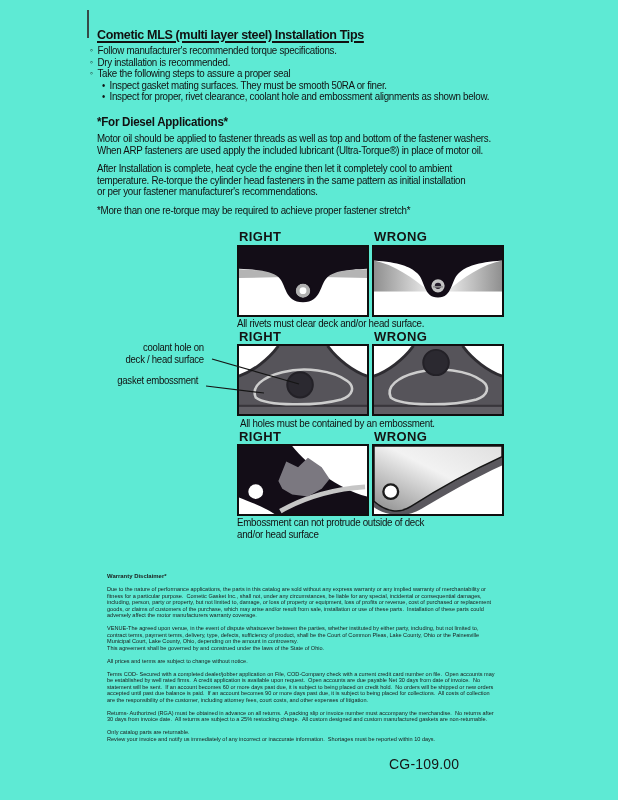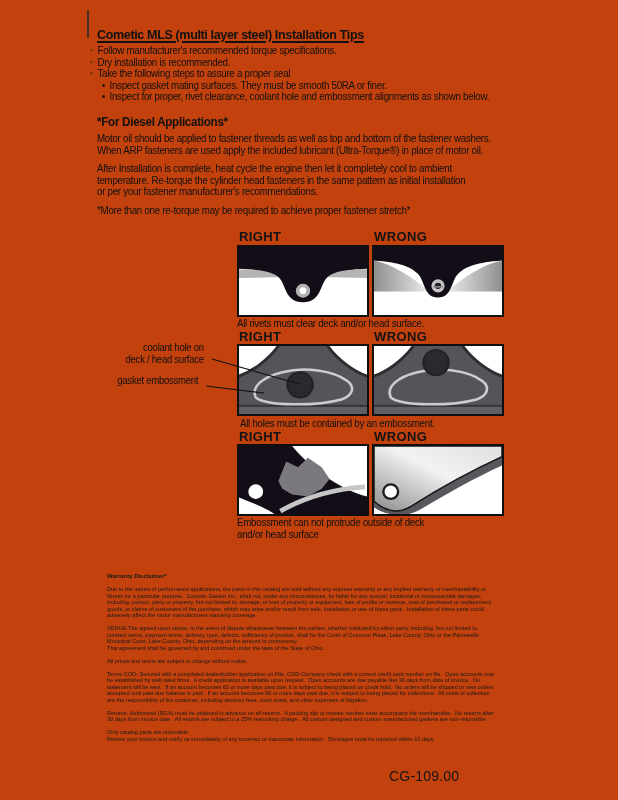--- a/index.html
+++ b/index.html
@@ -1,17 +1,17 @@
 <!DOCTYPE html>
 <html><head>
 <meta charset="utf-8">
 <style>
   html,body{margin:0;padding:0;background:#e8e8e8;}
   .page{
-    position:relative;width:618px;height:800px;background:#c2410c;
+    position:relative;width:618px;height:800px;background:#5eead4;
     font-family:"Liberation Sans",sans-serif;color:#111;overflow:hidden;
     margin:0 auto;
   }
   .abs{position:absolute;}
   .scx{transform:scaleX(0.93);transform-origin:0 0;}
   .pre{white-space:pre;}
 
   .edge-mark{left:87px;top:10px;width:1.5px;height:28px;background:#2f2f2f;opacity:.85;}
 
   .title{
@@ -49,21 +49,21 @@
 
   .ann{font-size:10.3px;line-height:11.5px;letter-spacing:-0.3px;text-align:right;}
   .ann-coolant{left:95px;top:342px;width:117px;}
   .ann-emboss{left:95px;top:375px;width:111px;}
   .leader{left:204px;top:346px;width:112px;height:52px;z-index:5;pointer-events:none;}
 
   .legal{left:107px;top:573px;width:412px;font-size:5.8px;line-height:6.5px;letter-spacing:0;color:#1a1a1a;transform:scaleX(0.96);transform-origin:0 0;}
   .legal-h{font-weight:bold;font-size:6.2px;margin:0 0 7px 0;}
   .legal p{margin:0 0 6.5px 0;white-space:pre;}
 
-  .pagenum{left:389px;top:756px;font-size:14px;letter-spacing:0.2px;color:#161616;margin-top:12px;}
+  .pagenum{left:389px;top:756px;font-size:14px;letter-spacing:0.2px;color:#161616;}
 </style>
 </head>
 <body>
 
 <div class="page">
 
   <div class="abs edge-mark"></div>
 
   <h1 class="abs title">Cometic MLS (multi layer steel) Installation Tips</h1>
 

